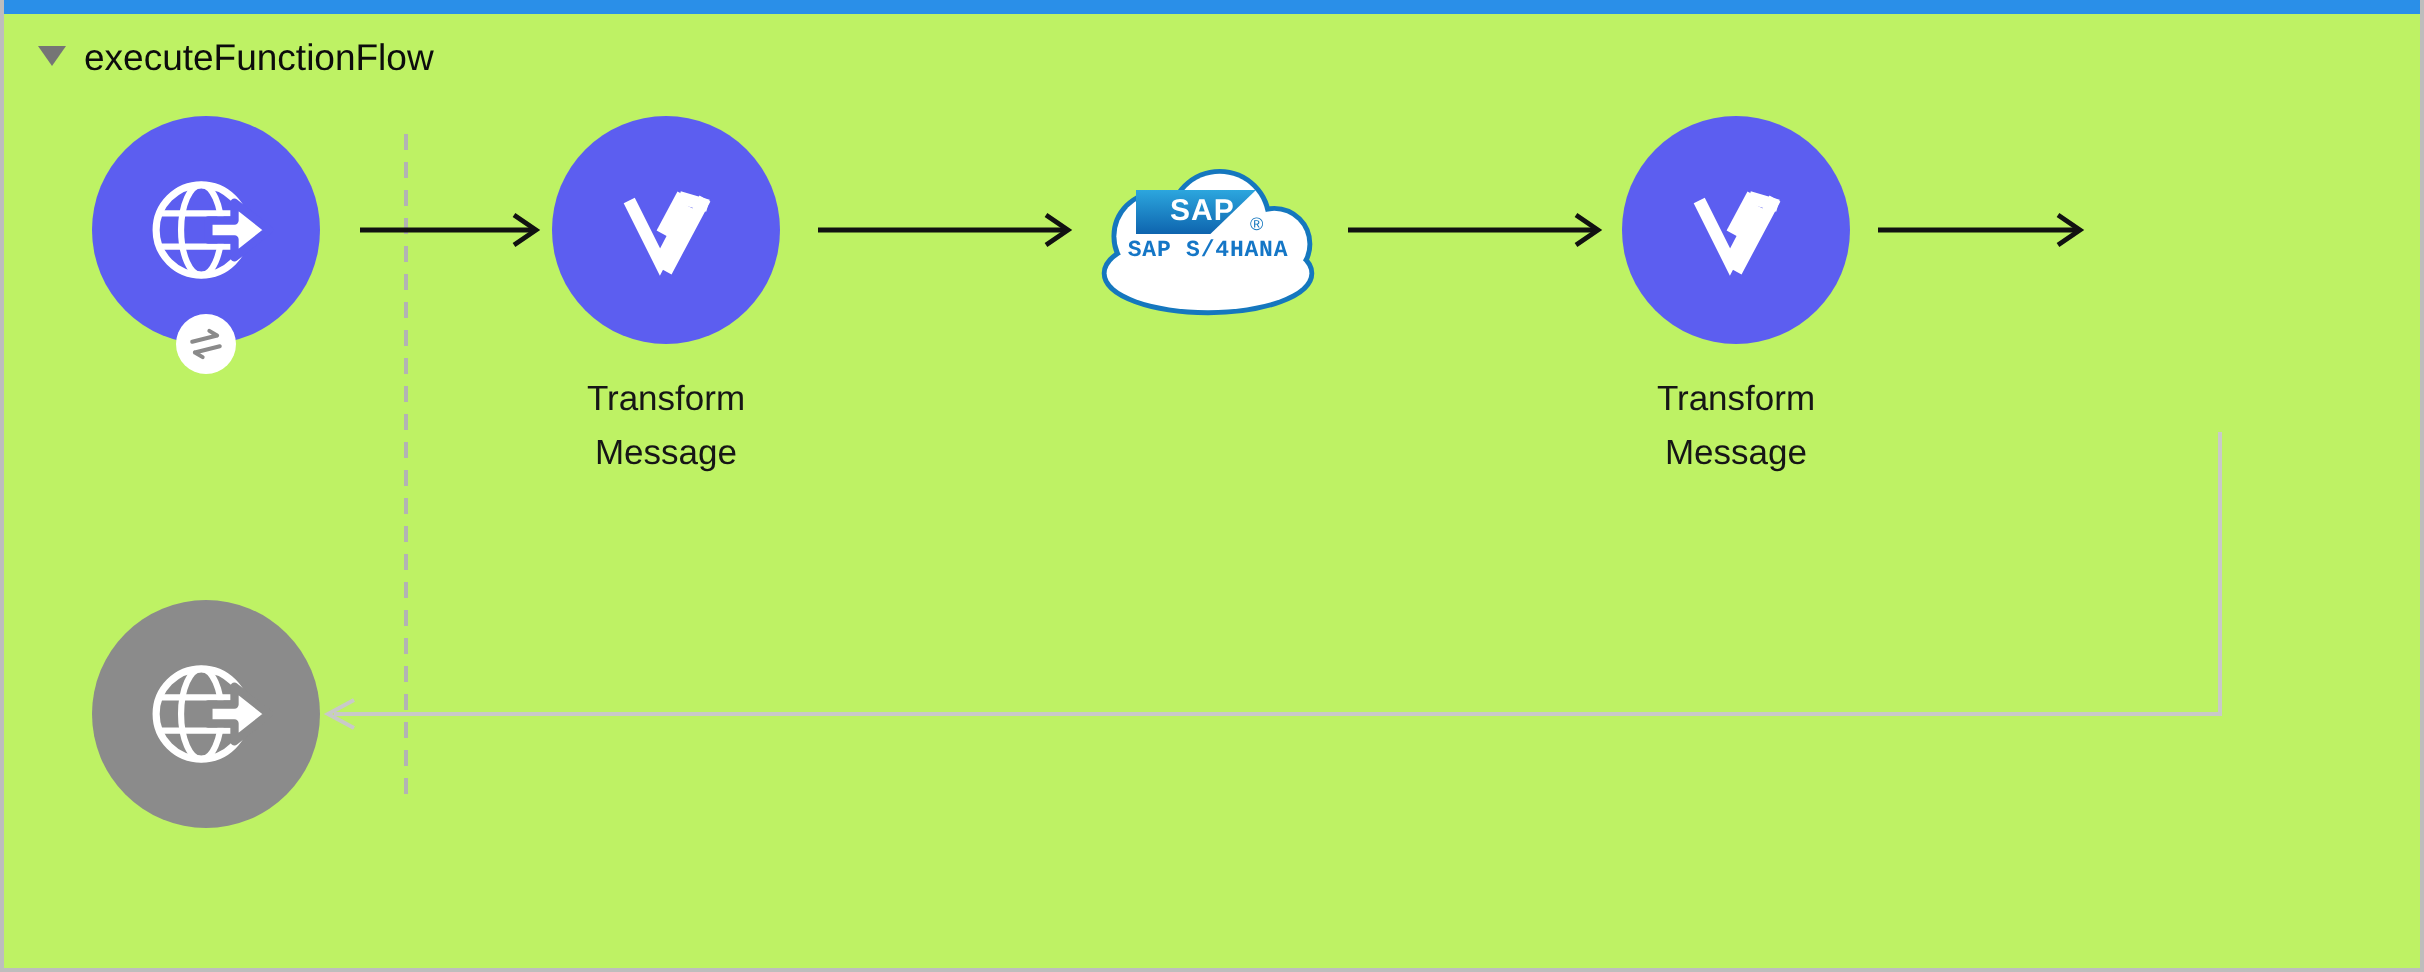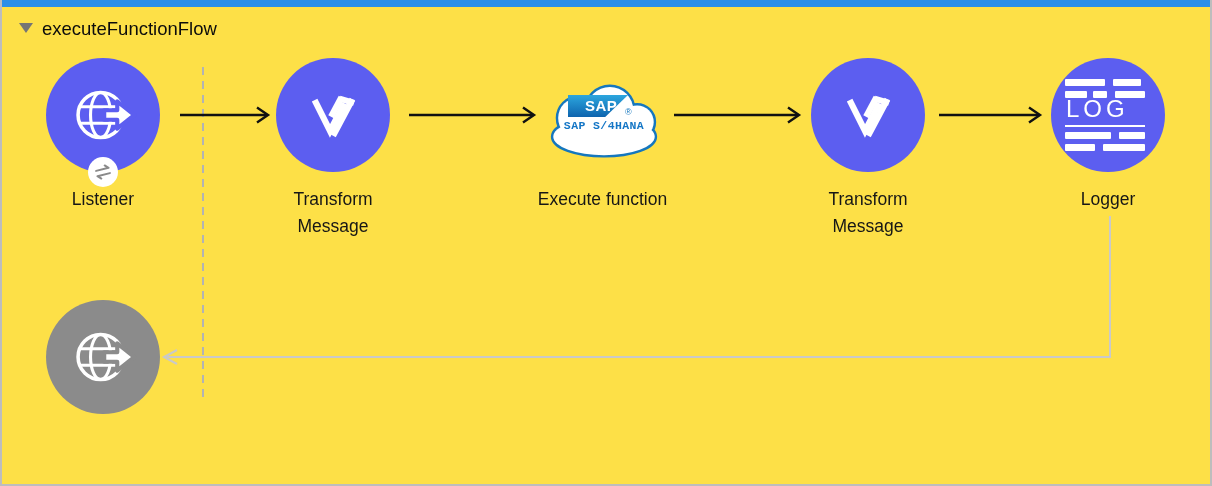--- a/index.html
+++ b/index.html
@@ -1,19 +1,19 @@
 <!DOCTYPE html>
 <html><head>
 <meta charset="utf-8">
 <style>
   html,body{margin:0;padding:0;background:#fff;}
   body{font-family:"Liberation Sans","DejaVu Sans",sans-serif;}
   .canvas{
     position:relative;width:1212px;height:486px;box-sizing:border-box;
-    background:#fde047;border:2px solid #bdbdbd;border-top:none;overflow:hidden;
+    background:#bef264;border:2px solid #bdbdbd;border-top:none;overflow:hidden;
   }
   .accent-bar{position:absolute;top:0;left:0;right:0;height:7px;background:#2A8FE8;}
   
   .flow-header{position:absolute;top:8px;left:0;height:26px;}
   .tri-down{
     position:absolute;left:17px;top:15px;width:0;height:0;cursor:pointer;
     border-left:7px solid transparent;border-right:7px solid transparent;border-top:10px solid #757575;
   }
   .flow-title{position:absolute;left:40px;top:10px;font-size:18.5px;color:#0c0c0c;white-space:nowrap;}
   
@@ -100,21 +100,20 @@
     </svg>
     <div class="badge">
       <svg width="22" height="22" viewBox="0 0 24 24" style="transform:rotate(-14deg);">
         <g stroke="#8a8a8a" stroke-width="2.2" fill="none" stroke-linecap="round">
           <path d="M5 9 H19 M15.5 5.5 L19 9"></path>
           <path d="M19 15 H5 M8.5 18.5 L5 15"></path>
         </g>
       </svg>
     </div>
   </div>
-  <div class="node-label" style="left:21px;top:186px;width:160px;">Listener</div>
 
   <div class="node purple" style="left:274px;top:58px;">
     <svg class="center-icon" width="64" height="64" viewBox="0 0 64 64">
       <g stroke="#fff" stroke-width="6.2" fill="none" stroke-linecap="square" stroke-linejoin="miter">
         <path d="M15 20 L29 48 L42 23"></path>
         <path d="M39 17 L31.5 31"></path>
         <path d="M33.5 50 L50 19"></path>
         <path d="M50 19 L41.5 16.5"></path>
       </g>
     </svg>
@@ -133,50 +132,33 @@
         <ellipse cx="66" cy="55" rx="52" ry="19"></ellipse>
         <circle cx="40" cy="36" r="21"></circle>
         <circle cx="72" cy="28" r="24"></circle>
         <circle cx="100" cy="40" r="17"></circle>
       </g>
     </svg>
     <div class="sap-logo">SAP</div>
     <div class="sap-reg">®</div>
     <div class="sap-caption">SAP S/4HANA</div>
   </div>
-  <div class="node-label" style="left:513px;top:186px;width:175px;">Execute function</div>
 
   <div class="node purple" style="left:809px;top:58px;">
     <svg class="center-icon" width="64" height="64" viewBox="0 0 64 64">
       <g stroke="#fff" stroke-width="6.2" fill="none" stroke-linecap="square" stroke-linejoin="miter">
         <path d="M15 20 L29 48 L42 23"></path>
         <path d="M39 17 L31.5 31"></path>
         <path d="M33.5 50 L50 19"></path>
         <path d="M50 19 L41.5 16.5"></path>
       </g>
     </svg>
   </div>
   <div class="node-label" style="left:791px;top:186px;width:150px;">Transform Message</div>
 
-  <div class="node purple" style="left:1049px;top:58px;">
-    <div class="logger-icon">
-      <div class="bar" style="left:0;top:0;width:40px;"></div>
-      <div class="bar" style="left:48px;top:0;width:28px;"></div>
-      <div class="bar" style="left:0;top:12px;width:22px;"></div>
-      <div class="bar" style="left:28px;top:12px;width:14px;"></div>
-      <div class="bar" style="left:50px;top:12px;width:30px;"></div>
-      <div class="log-text">LOG</div>
-      <div class="log-rule"></div>
-      <div class="bar" style="left:0;top:53px;width:46px;"></div>
-      <div class="bar" style="left:54px;top:53px;width:26px;"></div>
-      <div class="bar" style="left:0;top:65px;width:30px;"></div>
-      <div class="bar" style="left:38px;top:65px;width:42px;"></div>
-    </div>
-  </div>
-  <div class="node-label" style="left:1026px;top:186px;width:160px;">Logger</div>
 
   <div class="node gray" style="left:44px;top:300px;">
     <svg class="center-icon" width="76" height="76" viewBox="0 0 64 64">
       <circle cx="30" cy="32" r="19" fill="none" stroke="#fff" stroke-width="3"></circle>
       <ellipse cx="30" cy="32" rx="8.5" ry="19" fill="none" stroke="#fff" stroke-width="2.6"></ellipse>
       <line x1="12.5" y1="25" x2="47.5" y2="25" stroke="#fff" stroke-width="2.6"></line>
       <line x1="12.5" y1="39" x2="47.5" y2="39" stroke="#fff" stroke-width="2.6"></line>
       <path class="arrow-plug" d="M33 28 h11 v-7.5 l14.5 11.5 l-14.5 11.5 v-7.5 h-11 z" fill="#fff" stroke-width="3.5" stroke-linejoin="round"></path>
     </svg>
   </div>

